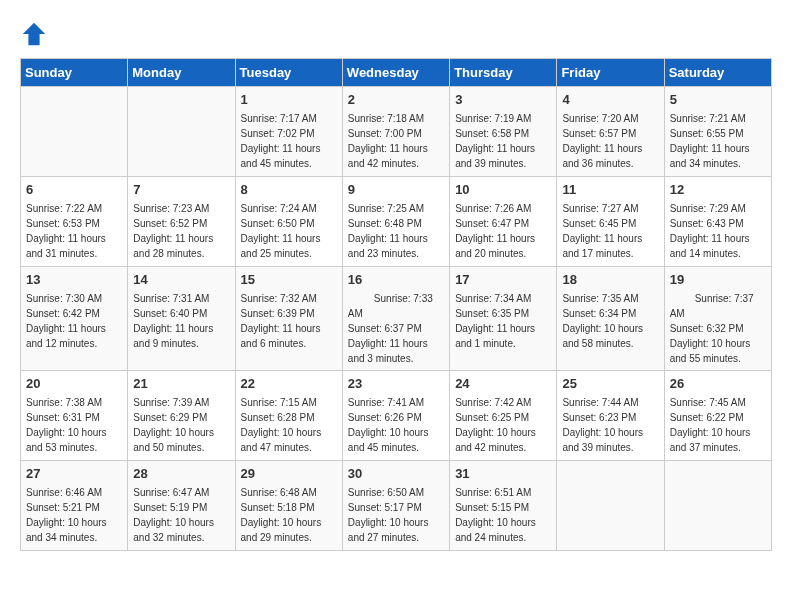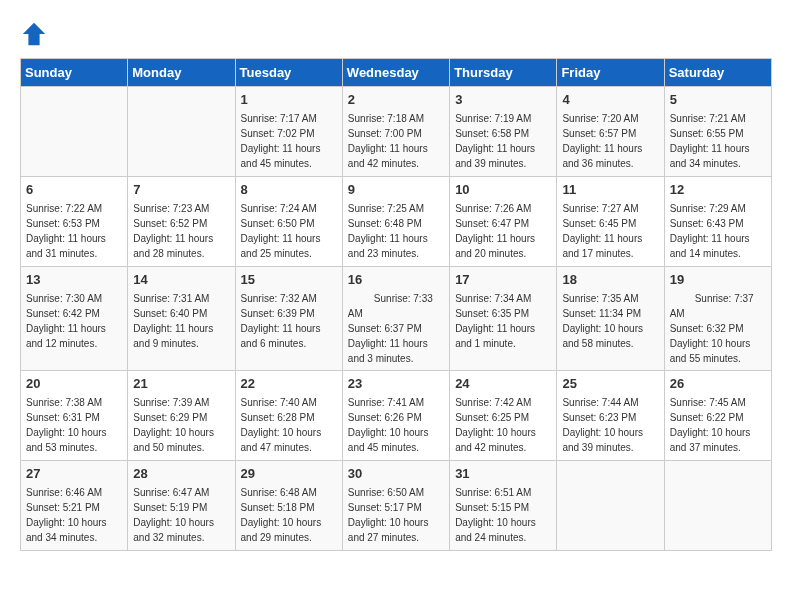--- a/index.html
+++ b/index.html
@@ -173,34 +173,34 @@
         <td><span class="day-number">15</span><span class="day-info" style="white-space: pre-line; margin-top: 15px;">Sunrise: 7:32 AM
 Sunset: 6:39 PM
 Daylight: 11 hours and 6 minutes.</span></td>
         <td><span class="day-number">16</span><span class="day-info" style="white-space: pre-line; margin-left: 26px;">Sunrise: 7:33 AM
 Sunset: 6:37 PM
 Daylight: 11 hours and 3 minutes.</span></td>
         <td><span class="day-number">17</span><span class="day-info" style="white-space: pre-line;">Sunrise: 7:34 AM
 Sunset: 6:35 PM
 Daylight: 11 hours and 1 minute.</span></td>
         <td><span class="day-number">18</span><span class="day-info" style="white-space: pre-line;">Sunrise: 7:35 AM
-Sunset: 11:34 PM
+Sunset: 6:34 PM
 Daylight: 10 hours and 58 minutes.</span></td>
         <td><span class="day-number">19</span><span class="day-info" style="white-space: pre-line; margin-left: 25px;">Sunrise: 7:37 AM
 Sunset: 6:32 PM
 Daylight: 10 hours and 55 minutes.</span></td>
       </tr>
       <tr>
         <td><span class="day-number">20</span><span class="day-info" style="white-space: pre-line;">Sunrise: 7:38 AM
 Sunset: 6:31 PM
 Daylight: 10 hours and 53 minutes.</span></td>
         <td><span class="day-number">21</span><span class="day-info" style="white-space: pre-line;">Sunrise: 7:39 AM
 Sunset: 6:29 PM
 Daylight: 10 hours and 50 minutes.</span></td>
-        <td><span class="day-number">22</span><span class="day-info" style="white-space: pre-line;">Sunrise: 7:40 AM
+        <td><span class="day-number">22</span><span class="day-info" style="white-space: pre-line;">Sunrise: 7:15 AM
 Sunset: 6:28 PM
 Daylight: 10 hours and 47 minutes.</span></td>
         <td><span class="day-number">23</span><span class="day-info" style="white-space: pre-line;">Sunrise: 7:41 AM
 Sunset: 6:26 PM
 Daylight: 10 hours and 45 minutes.</span></td>
         <td><span class="day-number">24</span><span class="day-info" style="white-space: pre-line;">Sunrise: 7:42 AM
 Sunset: 6:25 PM
 Daylight: 10 hours and 42 minutes.</span></td>
         <td><span class="day-number">25</span><span class="day-info" style="white-space: pre-line;">Sunrise: 7:44 AM
 Sunset: 6:23 PM

